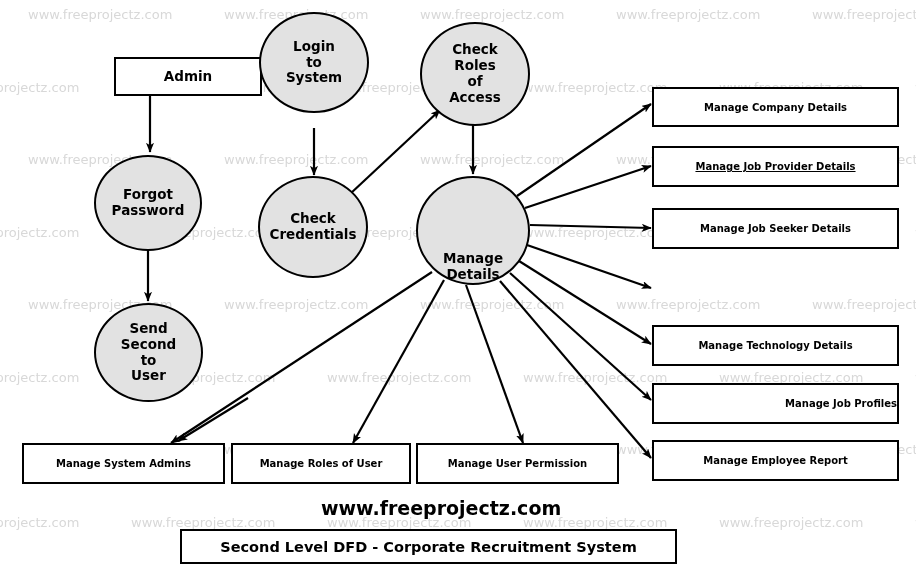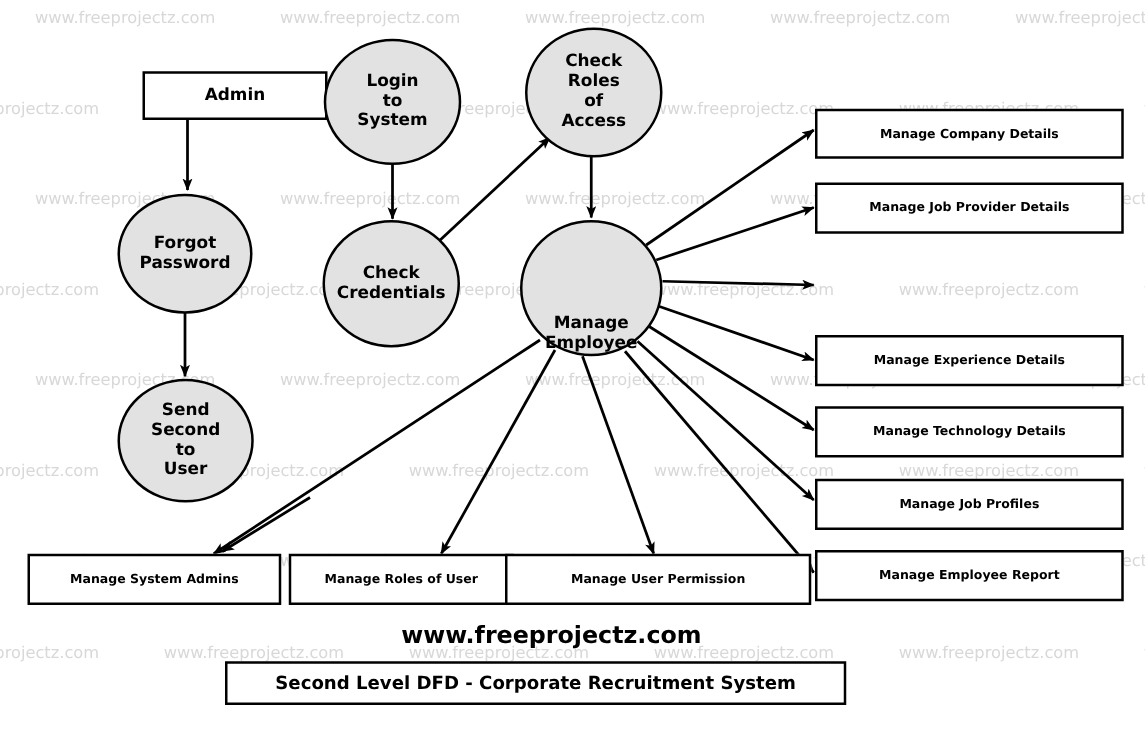--- a/index.html
+++ b/index.html
@@ -176,21 +176,21 @@
       <line x1="248" y1="398" x2="178" y2="441"></line>
     </g>
   </svg>
 
   <div class="node entity" style="left:78px; top:57px; width:148px; height:39px;margin-left:36px;">
     <div>
         <span>Admin</span>
       </div>
   </div>
 
-  <div class="node process" style="left:259px; top:31px; width:110px; height:101px;">
+  <div class="node process" style="left:259px; top:12px; width:110px; height:101px;">
     <div>
         <span>Login</span>
         <span>to</span>
         <span>System</span>
       </div>
   </div>
 
   <div class="node process" style="left:420px; top:22px; width:110px; height:104px;">
     <div>
         <span>Check</span>
@@ -210,59 +210,59 @@
   <div class="node process" style="left:258px; top:176px; width:110px; height:102px;">
     <div>
         <span>Check</span>
         <span>Credentials</span>
       </div>
   </div>
 
   <div class="node process" style="left:416px; top:176px; width:114px; height:109px;align-items:flex-end;">
     <div>
         <span>Manage</span>
-        <span>Employee</span>
+        <span>Details</span>
       </div>
   </div>
 
   <div class="node process" style="left:94px; top:303px; width:109px; height:99px;">
     <div>
         <span>Send</span>
         <span>Second</span>
         <span>to</span>
         <span>User</span>
       </div>
   </div>
 
   <div class="node datastore" style="left:652px; top:87px; width:247px; height:40px;">
     <span>Manage Company Details</span>
   </div>
-  <div class="node datastore" style="left:652px; top:146px; width:247px; height:41px;">
+  <div class="node datastore" style="left:652px; top:146px; width:247px; height:41px;text-decoration:underline;">
     <span>Manage Job Provider Details</span>
   </div>
-  <div class="node datastore" style="left:652px; top:268px; width:247px; height:41px;">
-    <span>Manage Experience Details</span>
+  <div class="node datastore" style="left:652px; top:208px; width:247px; height:41px;">
+    <span>Manage Job Seeker Details</span>
   </div>
   <div class="node datastore" style="left:652px; top:325px; width:247px; height:41px;">
     <span>Manage Technology Details</span>
   </div>
-  <div class="node datastore" style="left:652px; top:383px; width:247px; height:41px;">
+  <div class="node datastore" style="left:652px; top:383px; width:247px; height:41px;justify-content:flex-end;">
     <span>Manage Job Profiles</span>
   </div>
   <div class="node datastore" style="left:652px; top:440px; width:247px; height:41px;">
     <span>Manage Employee Report</span>
   </div>
 
   <div class="node datastore" style="left:22px; top:443px; width:203px; height:41px;">
     <span>Manage System Admins</span>
   </div>
   <div class="node datastore" style="left:231px; top:443px; width:180px; height:41px;">
     <span>Manage Roles of User</span>
   </div>
-  <div class="node datastore" style="left:404px; top:443px; width:245px; height:41px;">
+  <div class="node datastore" style="left:416px; top:443px; width:203px; height:41px;">
     <span>Manage User Permission</span>
   </div>
 
   <div class="brand" style="left:321px; top:497px;">www.freeprojectz.com</div>
 
   <div class="node caption-box" style="left:180px; top:529px; width:497px; height:35px;">
     <span>Second Level DFD - Corporate Recruitment System</span>
   </div>
 
 </div>

